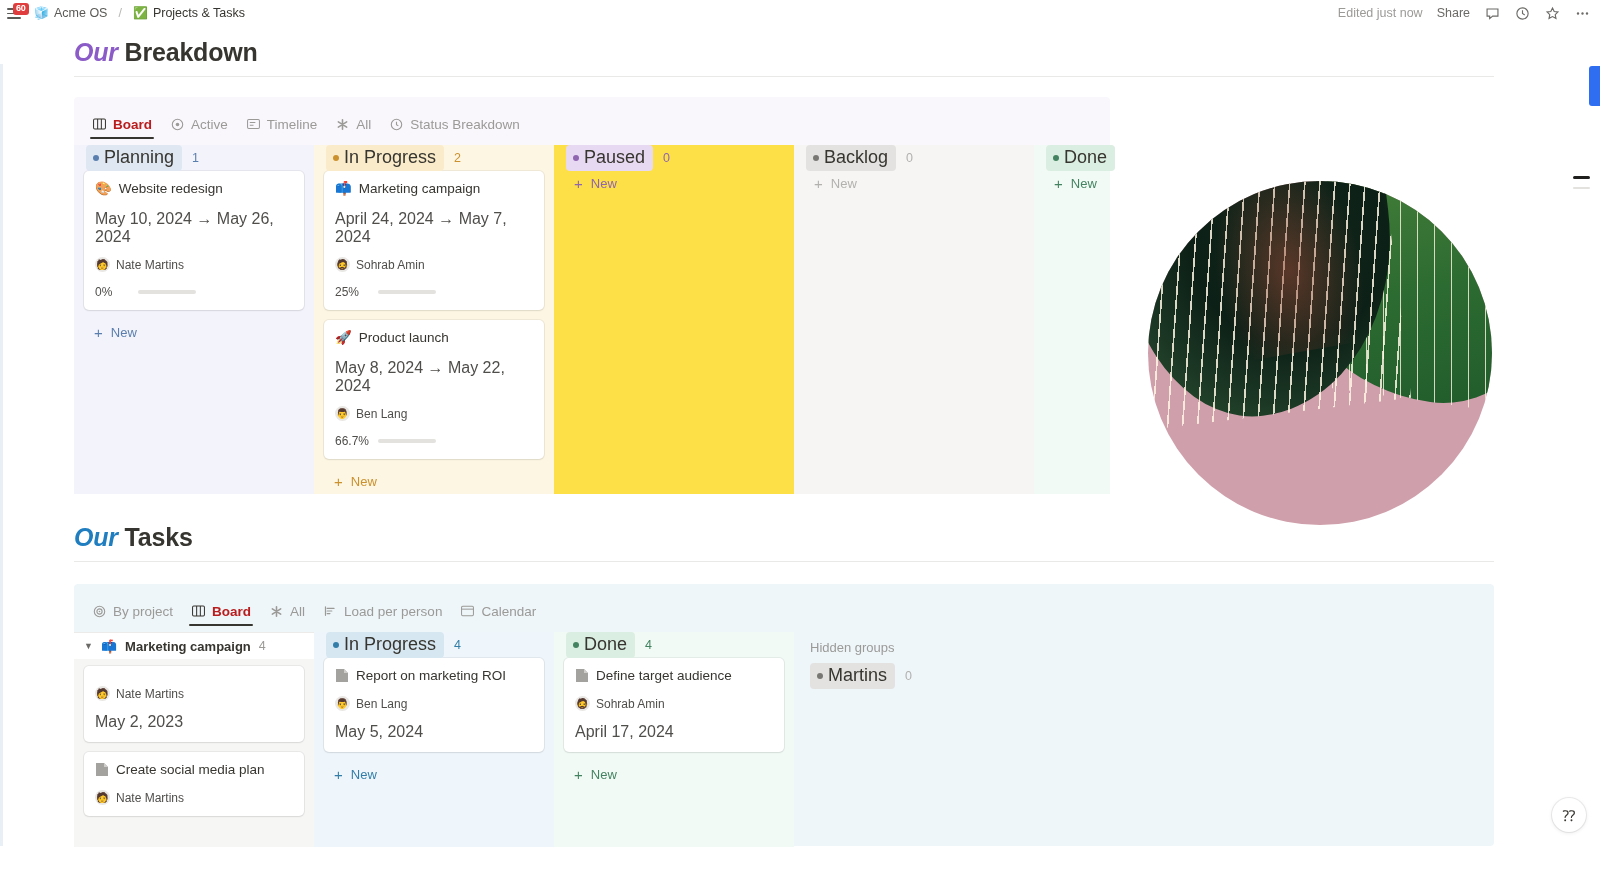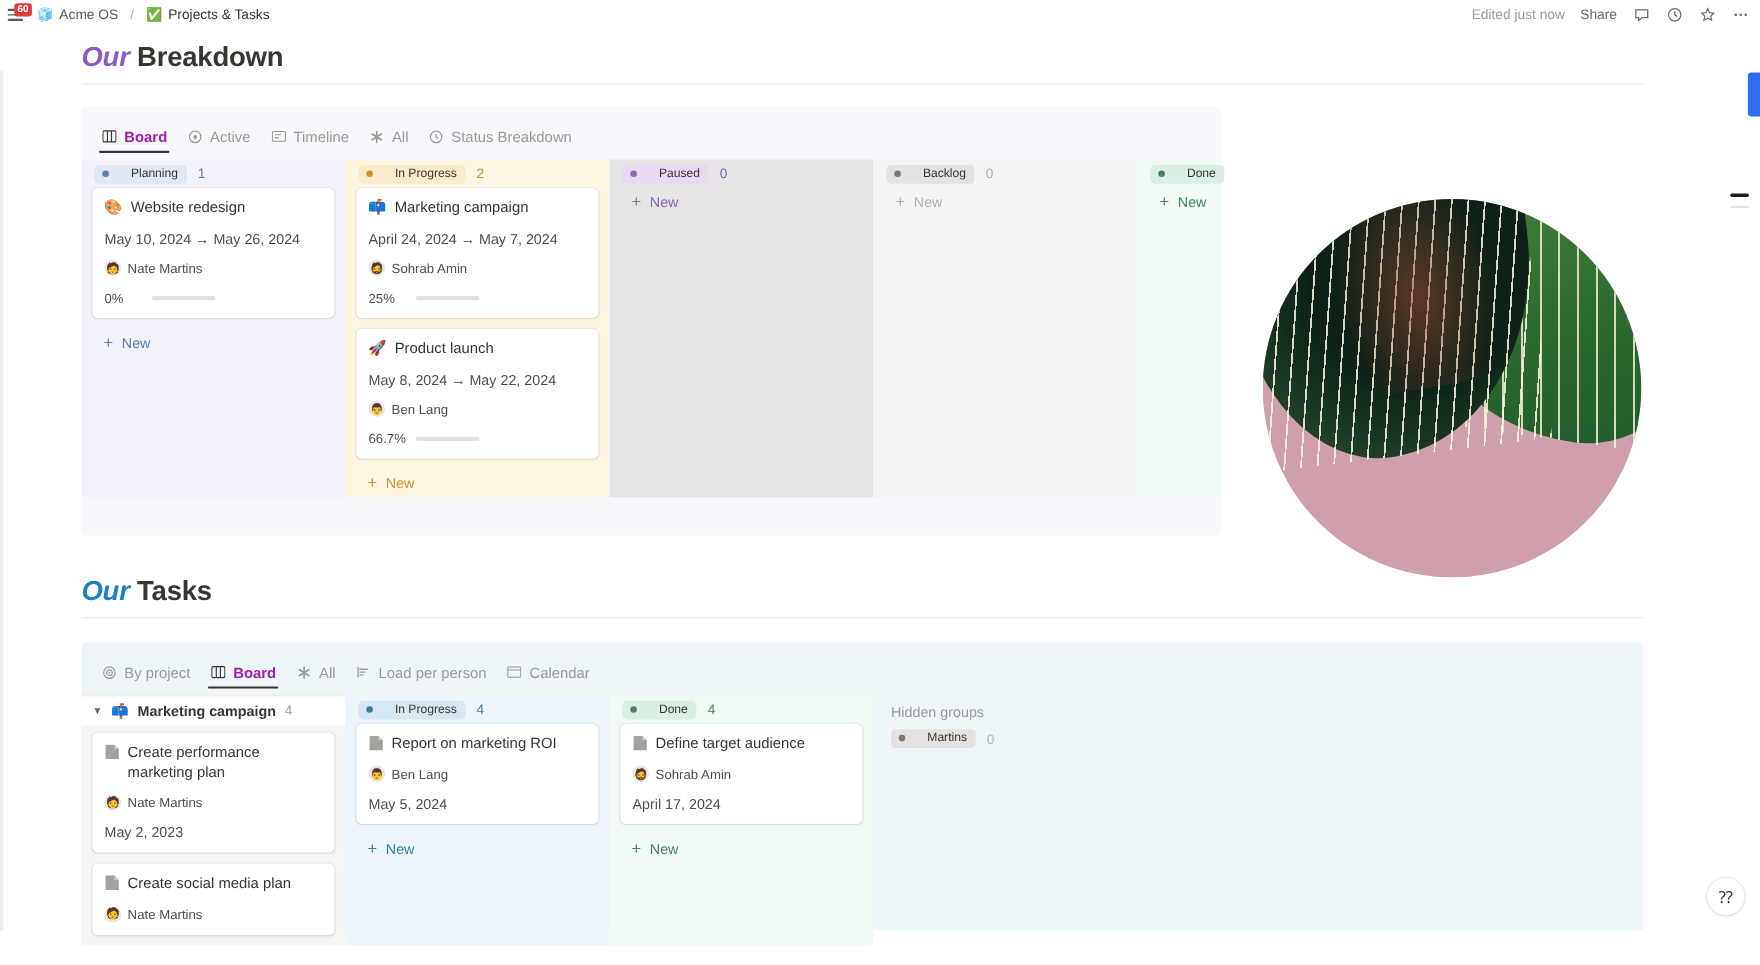--- a/index.html
+++ b/index.html
@@ -70,48 +70,48 @@
   .panel-projects { width: 1036px; background: #faf7fc; margin-top: 20px; height: 390px; }
   .panel-tasks { width: 1420px; background: #eef6fa; margin-top: 22px; height: 262px; }
 
   .tabs {
     display: flex; align-items: center; gap: 18px;
     padding: 0 18px; height: 30px;
     font-size: 13.5px; color: #9b9a97;
   }
   .tab { display: flex; align-items: center; gap: 6px; height: 30px; cursor: pointer; position: relative; }
   .tab .ti { width: 15px; height: 15px; display: inline-flex; align-items: center; justify-content: center; font-size: 13px; }
-  .tab.active { color: #a21caf; font-weight: 600; }
+  .tab.active { color: #b91c1c; font-weight: 600; }
   .tab.active::after {
     content: ""; position: absolute; left: -2px; right: -2px; bottom: 0;
     height: 2px; background: #37352f; border-radius: 1px;
   }
 
   .cols { display: flex; padding: 6px 0 0 0; }
   .col { flex: none; padding: 0 10px; }
 
   .colhead { display: flex; align-items: center; gap: 10px; height: 26px; padding-left: 2px; }
   .pill {
-    display: inline-flex; align-items: center; gap: 20px;
-    font-size: 11px; padding: 2px 8px 3px 7px; border-radius: 4px;
+    display: inline-flex; align-items: center; gap: 5px;
+    font-size: 18px; padding: 2px 8px 3px 7px; border-radius: 4px;
     color: #37352f; white-space: nowrap;
   }
   .pill .dot { width: 6px; height: 6px; border-radius: 50%; display: inline-block; }
   .cnt { font-size: 12.5px; }
 
   .card {
     background: #fff; border-radius: 5px;
     box-shadow: 0 0 0 1px rgba(15,15,15,0.06), 0 1px 2px rgba(15,15,15,0.07);
     padding: 9px 11px 11px 11px;
     margin-bottom: 10px;
   }
   .card-title { display: flex; align-items: flex-start; gap: 7px; font-size: 13.5px; line-height: 1.35; color: #37352f; }
   .card-title .emo { font-size: 13.5px; line-height: 1.35; flex: none; }
   .card-row { font-size: 12px; color: #4f4e4b; margin-top: 11px; display: flex; align-items: center; gap: 6px; }
-  .card-date { font-size: 13px; color: #4f4e4b; margin-top: 12px; }
+  .card-date { font-size: 16px; color: #4f4e4b; margin-top: 12px; }
   .avatar {
     width: 15px; height: 15px; border-radius: 50%; flex: none;
     background: #e8e7e4; display: inline-flex; align-items: center; justify-content: center;
     font-size: 10px; overflow: hidden; color: #4a4a48;
   }
   .progress-row { display: flex; align-items: center; gap: 9px; margin-top: 13px; }
   .progress-val { font-size: 12px; color: #4f4e4b; min-width: 34px; }
   .progress-track { width: 58px; height: 4px; border-radius: 3px; background: #e3e2df; overflow: hidden; }
   .progress-fill { height: 100%; border-radius: 3px; background: #4f9b6a; }
 
@@ -358,21 +358,21 @@
             <div class="progress-row">
               <span class="progress-val">66.7%</span>
               <span class="progress-track"><span class="progress-fill" style="width:66.7%"></span></span>
             </div>
           </div>
           <div class="newbtn" style="color: rgb(203, 145, 47);">
             <span class="plus">+</span>
             <span>New</span>
           </div>
         </div>
-        <div class="col" style="width: 240px; background: #e5e5e5; min-height: 70px; text-align: center;">
+        <div class="col" style="width: 240px; background: #fde047; min-height: 70px; text-align: center;">
           <div class="colhead">
             <span class="pill" style="background:#e8d9f3">
               <span class="dot" style="background:#9065b0"></span>
               <span>Paused</span>
             </span>
             <span class="cnt" style="color:#9065b0">0</span>
           </div>
           <div class="newbtn" style="color: rgb(144, 101, 176);">
             <span class="plus">+</span>
             <span>New</span>
@@ -472,27 +472,20 @@
 
     <div class="cols" id="tasks-cols">
         <div class="col" style="width: 240px; background: rgb(246, 246, 245); min-height: 215px;">
           <div class="group-row">
             <span class="tri">▼</span>
             <span>📫</span>
             <span>Marketing campaign</span>
             <span class="gcount">4</span>
           </div>
           <div class="card">
-            <div class="card-title">
-              <span class="taskicon"><svg width="14" height="15" viewBox="0 0 14 15">
-                  <path d="M1 1h8l4 4v9H1z" fill="#a3a29f"></path>
-                  <path d="M9 1l4 4H9z" fill="#cfcecb"></path>
-                </svg></span>
-              <span>Create performance marketing plan</span>
-            </div>
             <div class="card-row">
               <span class="avatar">🧑</span>
               <span>Nate Martins</span>
             </div>
             <div class="card-date">May 2, 2023</div>
           </div>
           <div class="card">
             <div class="card-title">
               <span class="taskicon"><svg width="14" height="15" viewBox="0 0 14 15">
                   <path d="M1 1h8l4 4v9H1z" fill="#a3a29f"></path>

